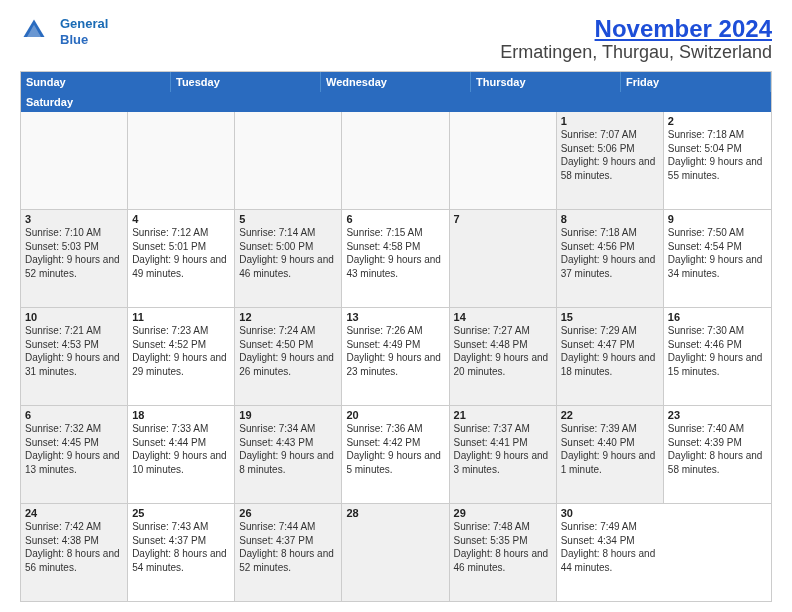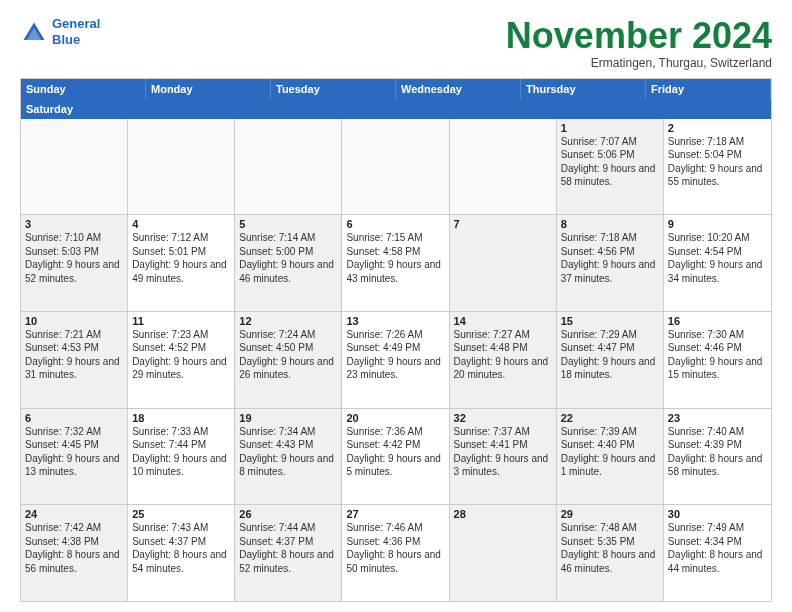--- a/index.html
+++ b/index.html
@@ -18,58 +18,59 @@
       flex-direction: column;
     }
     .header {
       display: flex;
       align-items: flex-start;
       justify-content: space-between;
       margin-bottom: 8px;
     }
     .logo {
       display: flex;
-      align-items: flex-end;
-      gap: 4px;
+      align-items: flex-start;
+      gap: 12px;
     }
     .logo-text {
       font-size: 13px;
       font-weight: bold;
       color: #333;
       line-height: 1.2;
     }
     .logo-text span {
       color: #1a6bb5;
     }
     .logo-icon {
       width: 28px;
       height: 28px;
     }
     .title-block {
       text-align: right;
     }
     .main-title {
-      font-size: 36px;
+      font-size: 24px;
       font-weight: bold;
-      color: #15803d;
+      color: #1d4ed8;
       line-height: 1.1;
+      text-decoration: underline;
     }
     .subtitle {
-      font-size: 12px;
+      font-size: 18px;
       color: #444;
     }
     .calendar {
       flex: 1;
       display: flex;
       flex-direction: column;
       border: 1px solid #ccc;
     }
     .cal-header {
       display: grid;
-      grid-template-columns: repeat(6, 1fr);
+      grid-template-columns: repeat(5, 1fr);
       background: #2a6bbf;
     }
     .cal-header-cell {
       color: #fff;
       font-size: 11px;
       font-weight: bold;
       padding: 4px 5px;
       border-right: 1px solid #4a8bd0;
       text-align: left;
     }
@@ -127,21 +128,20 @@
     </div>
     <div class="title-block">
       <div class="main-title">November 2024</div>
       <div class="subtitle">Ermatingen, Thurgau, Switzerland</div>
     </div>
   </div>
 
   <div class="calendar">
     <div class="cal-header">
     <div class="cal-header-cell">Sunday</div>
-        <div class="cal-header-cell">Monday</div>
         <div class="cal-header-cell">Tuesday</div>
         <div class="cal-header-cell">Wednesday</div>
         <div class="cal-header-cell">Thursday</div>
         <div class="cal-header-cell">Friday</div>
         <div class="cal-header-cell">Saturday</div>
       </div>
     <div class="cal-body">
     <div class="cal-row">
           <div class="cal-cell empty"></div>
           <div class="cal-cell empty"></div>
@@ -197,21 +197,21 @@
           </div>
           <div class="cal-cell shaded">
             <span class="day-number">8</span>
             <div class="cell-text">Sunrise: 7:18 AM
 Sunset: 4:56 PM
 Daylight: 9 hours
 and 37 minutes.</div>
           </div>
           <div class="cal-cell">
             <span class="day-number">9</span>
-            <div class="cell-text">Sunrise: 10:20 AM
+            <div class="cell-text">Sunrise: 7:50 AM
 Sunset: 4:54 PM
 Daylight: 9 hours
 and 34 minutes.</div>
           </div>
         </div>
         <div class="cal-row">
           <div class="cal-cell shaded">
             <span class="day-number">10</span>
             <div class="cell-text">Sunrise: 7:21 AM
 Sunset: 4:53 PM
@@ -265,40 +265,40 @@
           <div class="cal-cell shaded">
             <span class="day-number">6</span>
             <div class="cell-text">Sunrise: 7:32 AM
 Sunset: 4:45 PM
 Daylight: 9 hours
 and 13 minutes.</div>
           </div>
           <div class="cal-cell">
             <span class="day-number">18</span>
             <div class="cell-text">Sunrise: 7:33 AM
-Sunset: 7:44 PM
+Sunset: 4:44 PM
 Daylight: 9 hours
 and 10 minutes.</div>
           </div>
           <div class="cal-cell shaded">
             <span class="day-number">19</span>
             <div class="cell-text">Sunrise: 7:34 AM
 Sunset: 4:43 PM
 Daylight: 9 hours
 and 8 minutes.</div>
           </div>
           <div class="cal-cell">
             <span class="day-number">20</span>
             <div class="cell-text">Sunrise: 7:36 AM
 Sunset: 4:42 PM
 Daylight: 9 hours
 and 5 minutes.</div>
           </div>
           <div class="cal-cell shaded">
-            <span class="day-number">32</span>
+            <span class="day-number">21</span>
             <div class="cell-text">Sunrise: 7:37 AM
 Sunset: 4:41 PM
 Daylight: 9 hours
 and 3 minutes.</div>
           </div>
           <div class="cal-cell shaded">
             <span class="day-number">22</span>
             <div class="cell-text">Sunrise: 7:39 AM
 Sunset: 4:40 PM
 Daylight: 9 hours
@@ -326,27 +326,20 @@
 Sunset: 4:37 PM
 Daylight: 8 hours
 and 54 minutes.</div>
           </div>
           <div class="cal-cell shaded">
             <span class="day-number">26</span>
             <div class="cell-text">Sunrise: 7:44 AM
 Sunset: 4:37 PM
 Daylight: 8 hours
 and 52 minutes.</div>
-          </div>
-          <div class="cal-cell">
-            <span class="day-number">27</span>
-            <div class="cell-text">Sunrise: 7:46 AM
-Sunset: 4:36 PM
-Daylight: 8 hours
-and 50 minutes.</div>
           </div>
           <div class="cal-cell shaded">
             <span class="day-number">28</span>
           </div>
           <div class="cal-cell shaded">
             <span class="day-number">29</span>
             <div class="cell-text">Sunrise: 7:48 AM
 Sunset: 5:35 PM
 Daylight: 8 hours
 and 46 minutes.</div>

